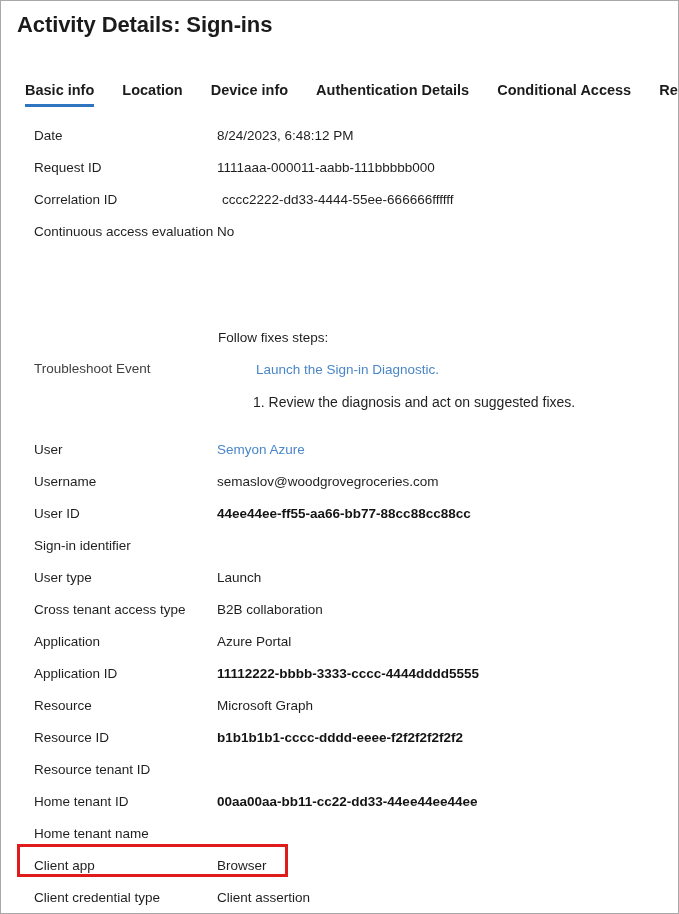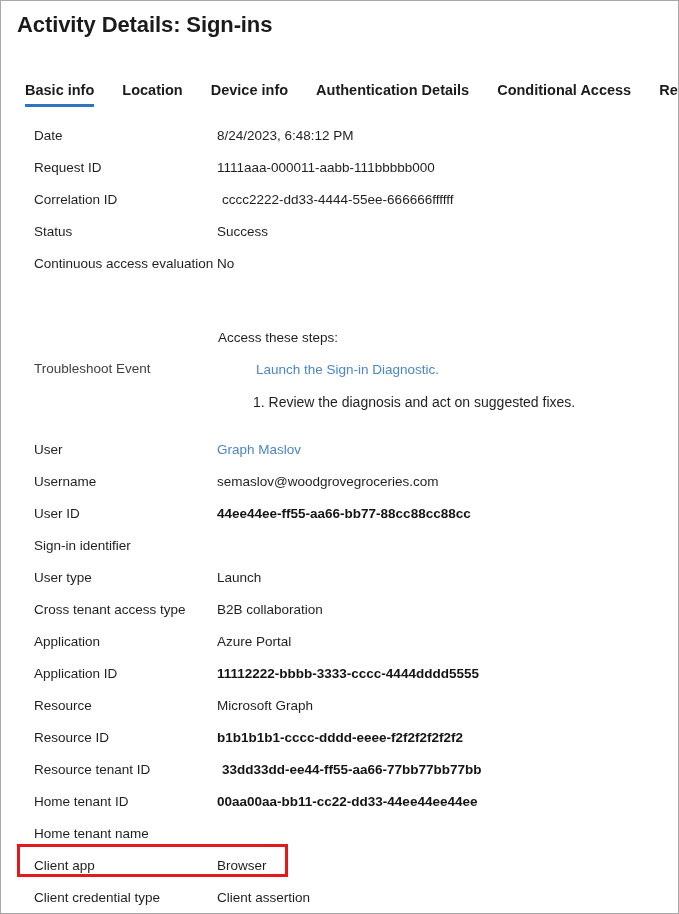--- a/index.html
+++ b/index.html
@@ -184,40 +184,36 @@
       </div>
       <div class="row">
         <div class="label">Request ID</div>
         <div class="value">1111aaa-000011-aabb-111bbbbb000</div>
       </div>
       <div class="row">
         <div class="label">Correlation ID</div>
         <div class="value indent-1">cccc2222-dd33-4444-55ee-666666ffffff</div>
       </div>
       <div class="row">
-        <div class="label">Status</div>
-        <div class="value">Success</div>
-      </div>
-      <div class="row">
         <div class="label">Continuous access evaluation</div>
         <div class="value">No</div>
       </div>
     </div>
 
   <div class="troubleshoot">
     <div class="label">Troubleshoot Event</div>
-    <div class="ts-line1">Access these steps:</div>
+    <div class="ts-line1">Follow fixes steps:</div>
     <div class="ts-link">Launch the Sign-in Diagnostic.</div>
     <div class="ts-step">1. Review the diagnosis and act on suggested fixes.</div>
   </div>
 
   <div class="rows" style="top:432px;text-align:right;" id="rows-bottom">
       <div class="row">
         <div class="label">User</div>
-        <div class="value link">Graph Maslov</div>
+        <div class="value link">Semyon Azure</div>
       </div>
       <div class="row">
         <div class="label">Username</div>
         <div class="value">semaslov@woodgrovegroceries.com</div>
       </div>
       <div class="row">
         <div class="label">User ID</div>
         <div class="value bold">44ee44ee-ff55-aa66-bb77-88cc88cc88cc</div>
       </div>
       <div class="row">
@@ -243,21 +239,20 @@
       <div class="row">
         <div class="label">Resource</div>
         <div class="value">Microsoft Graph</div>
       </div>
       <div class="row">
         <div class="label">Resource ID</div>
         <div class="value bold">b1b1b1b1-cccc-dddd-eeee-f2f2f2f2f2f2</div>
       </div>
       <div class="row">
         <div class="label">Resource tenant ID</div>
-        <div class="value bold indent-1">33dd33dd-ee44-ff55-aa66-77bb77bb77bb</div>
       </div>
       <div class="row">
         <div class="label">Home tenant ID</div>
         <div class="value bold">00aa00aa-bb11-cc22-dd33-44ee44ee44ee</div>
       </div>
       <div class="row">
         <div class="label">Home tenant name</div>
         <div class="value"></div>
       </div>
       <div class="row">

